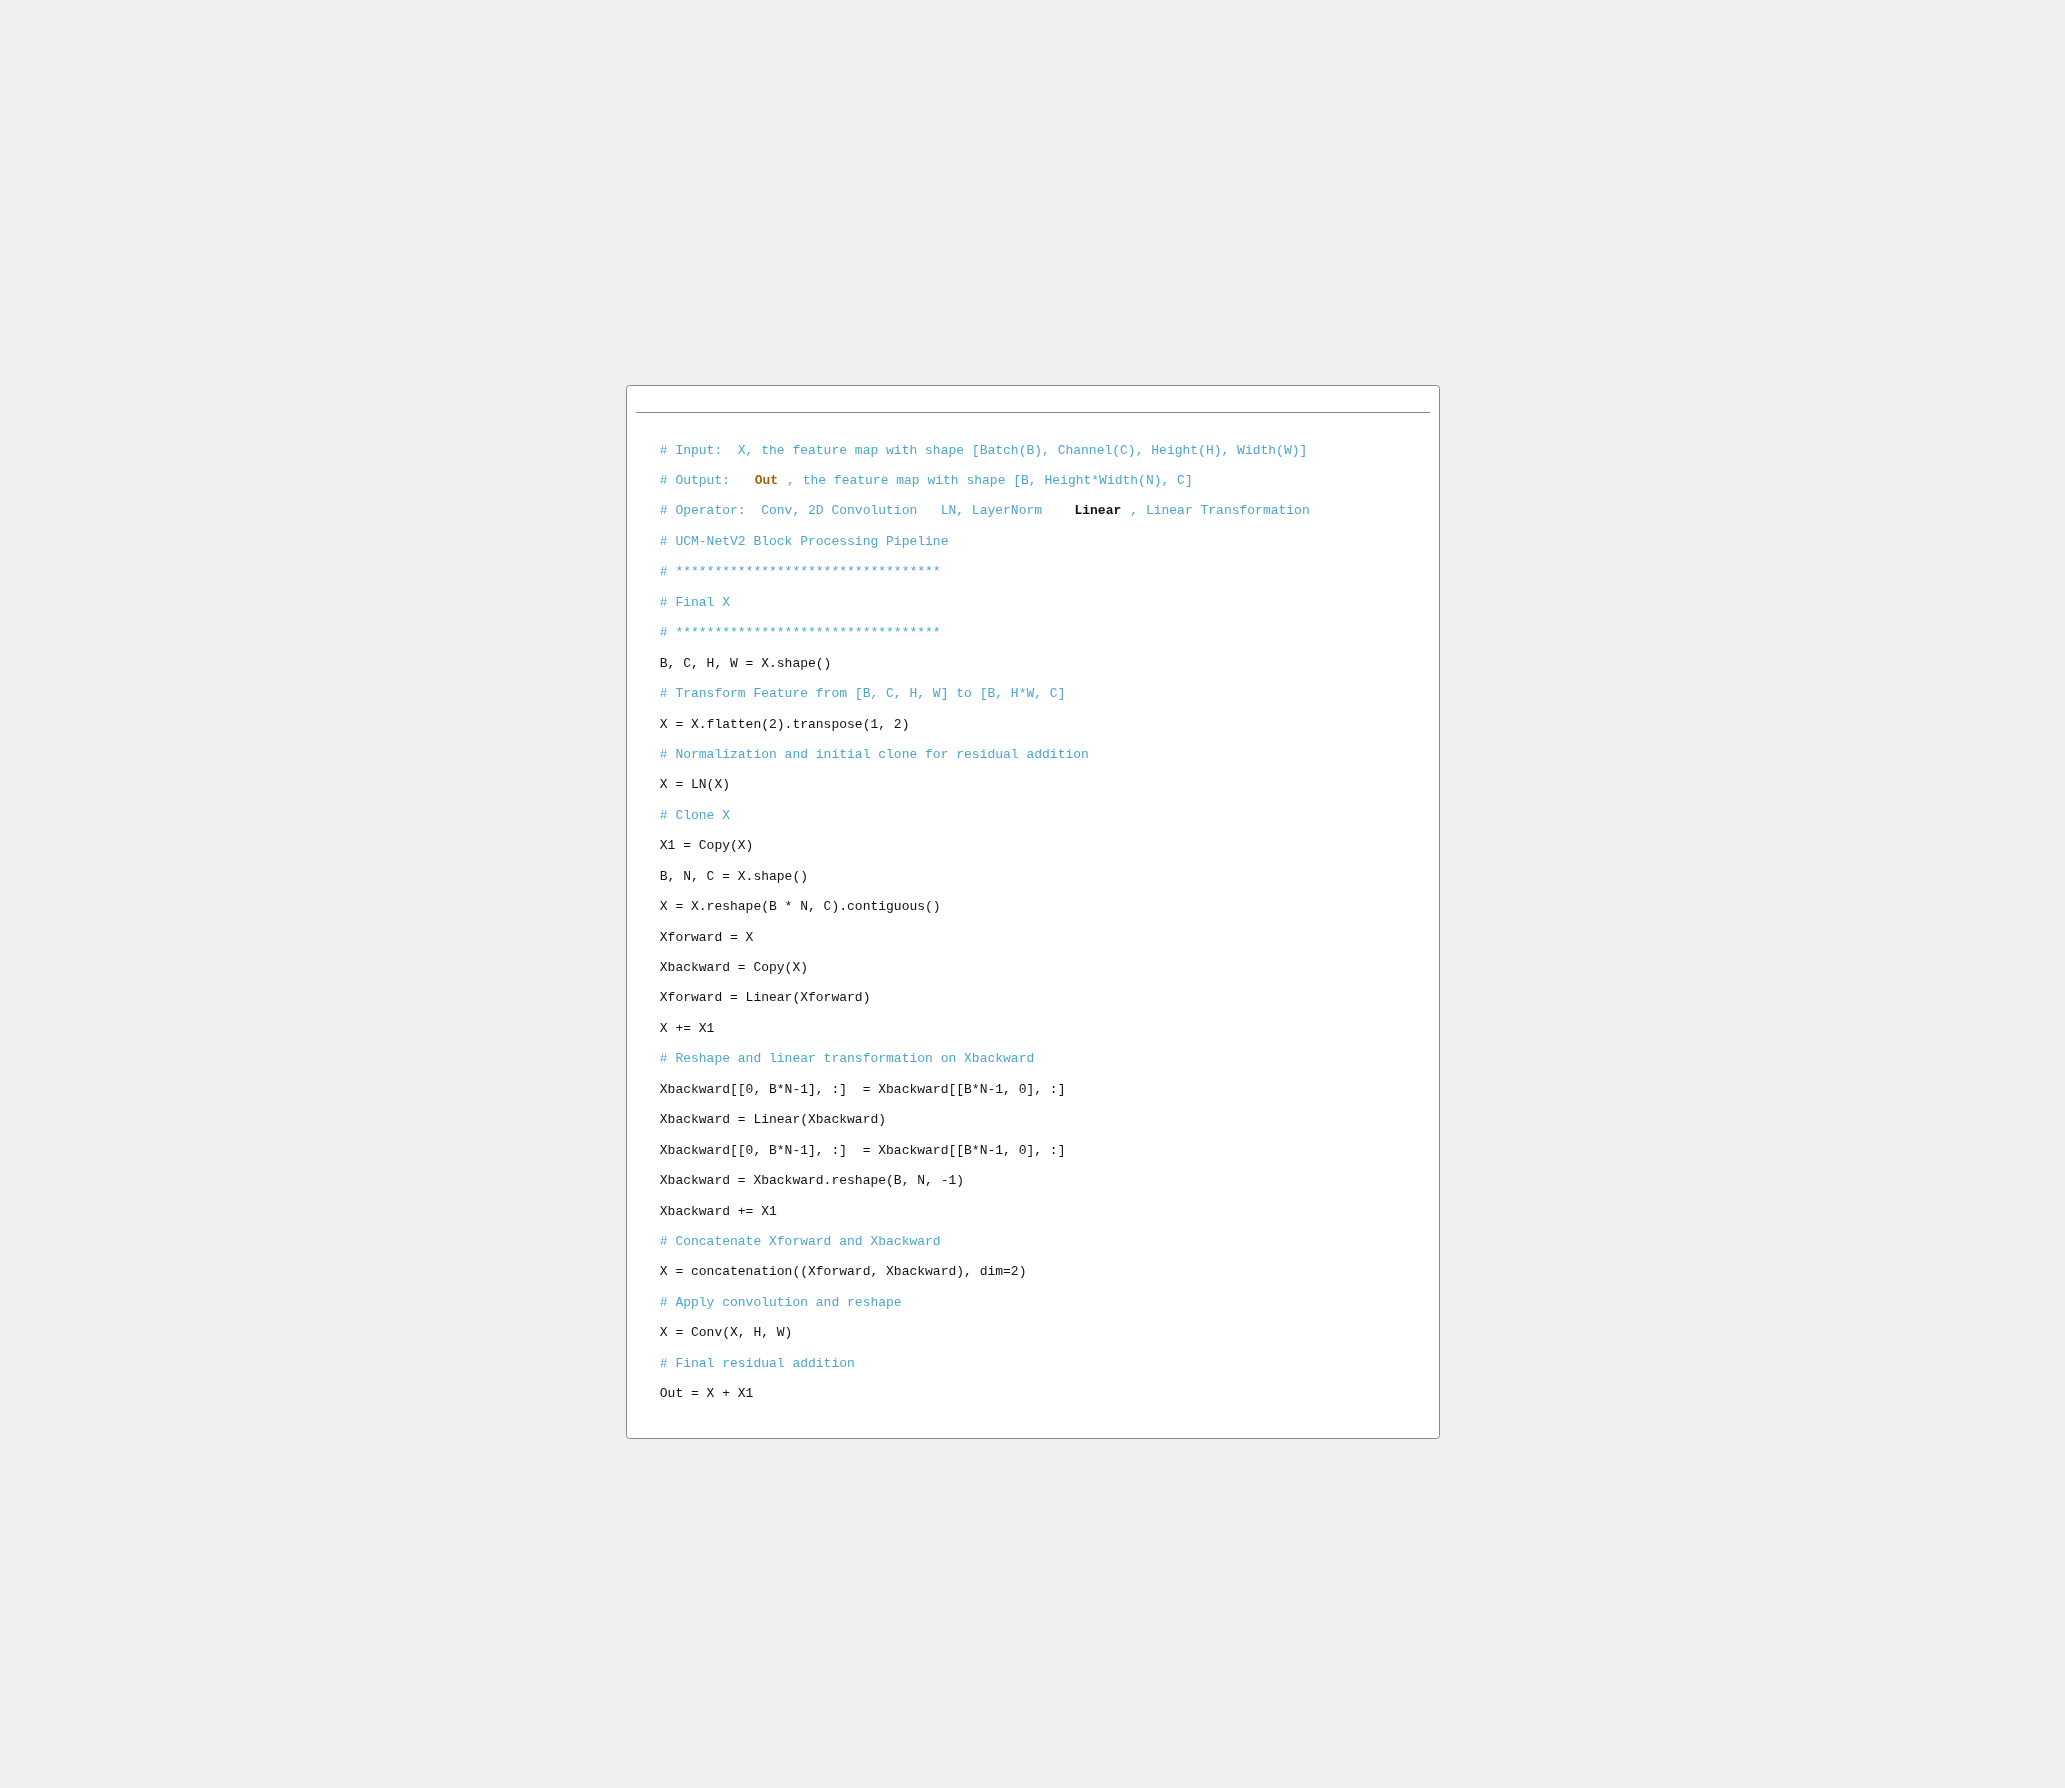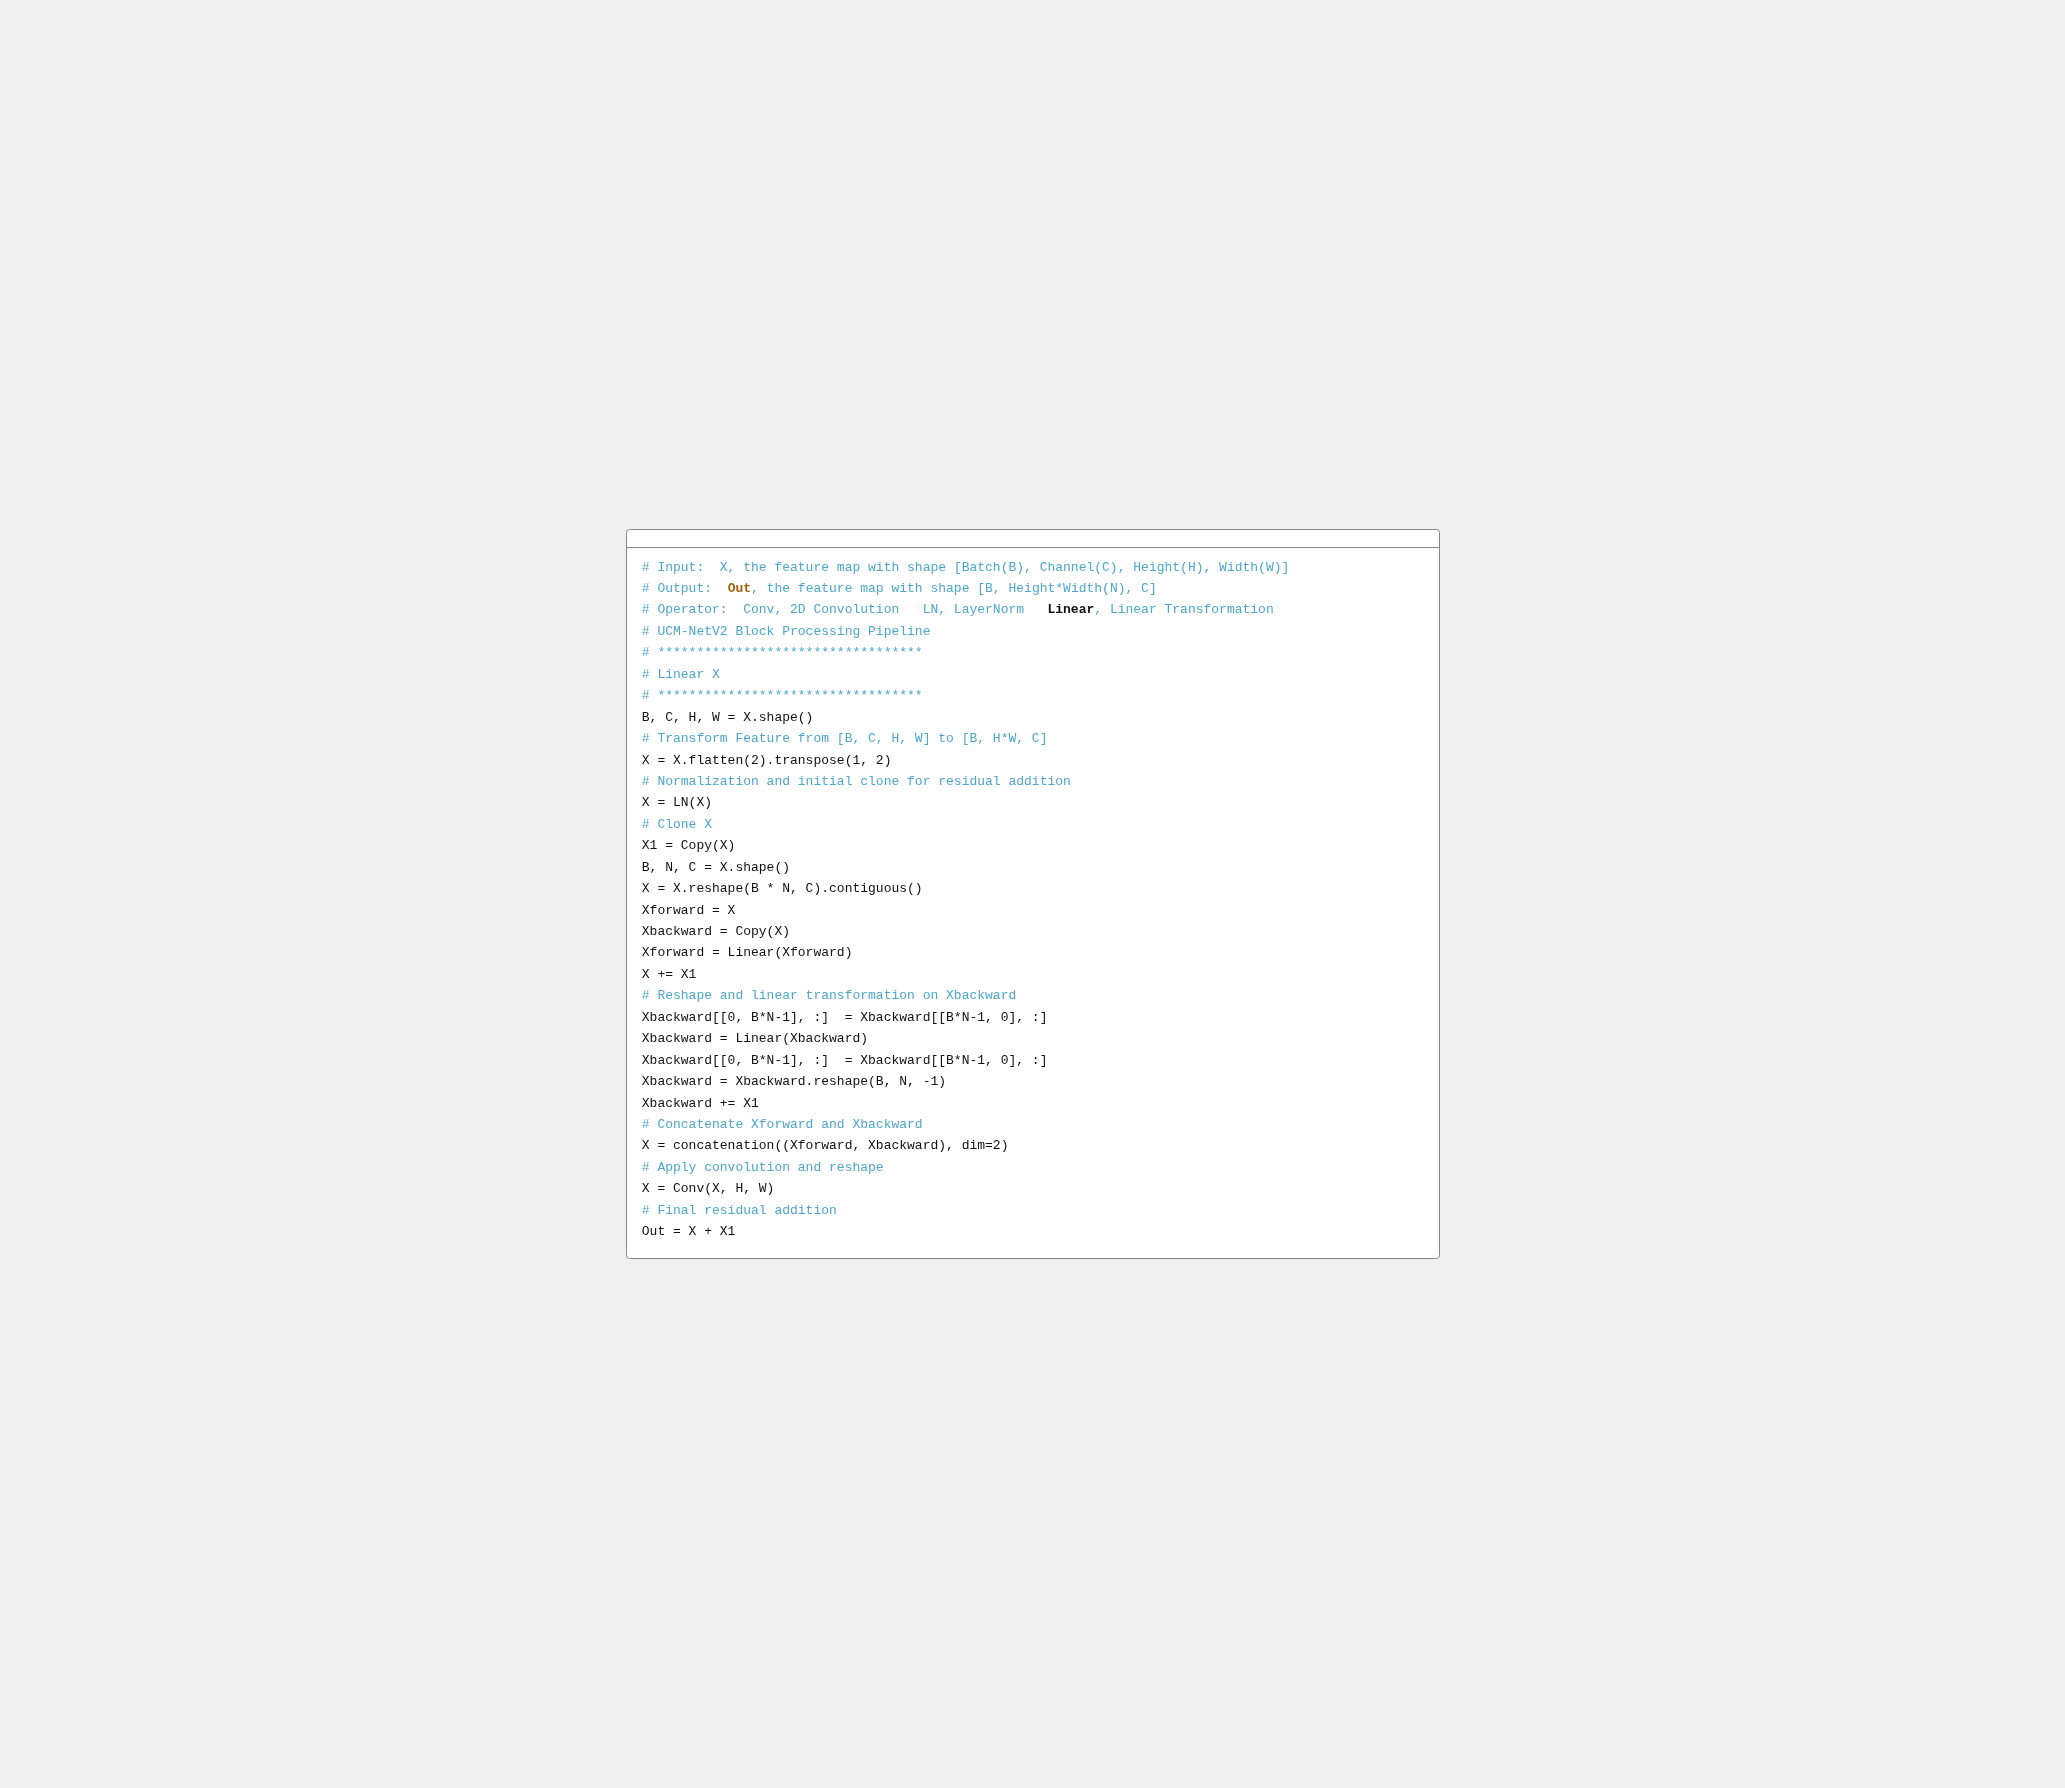--- a/index.html
+++ b/index.html
@@ -1,16 +1,16 @@
 <!DOCTYPE html>
 <html style="font-size:13.6px"><head>
   <meta charset="utf-8">
   <style>
     * {
-      margin: 0;
+      margin: 9px;
       padding: 0;
       box-sizing: border-box;
     }
 
     body {
       background: #f0f0f0;
       display: flex;
       justify-content: center;
       align-items: center;
       min-height: 100vh;
@@ -78,21 +78,21 @@
     <span class="line comment"># Input:  X, the feature map with shape [Batch(B), Channel(C), Height(H), Width(W)]</span>
 
     <span class="line comment"># Output:  <span class="bold">Out</span>, the feature map with shape [B, Height*Width(N), C]</span>
 
     <span class="line comment"># Operator:  Conv, 2D Convolution   LN, LayerNorm   <span class="bold-underline">Linear</span>, Linear Transformation</span>
 
     <span class="line comment"># UCM-NetV2 Block Processing Pipeline</span>
 
     <span class="line comment"># **********************************</span>
 
-    <span class="line comment"># Linear X</span>
+    <span class="line comment"># Final X</span>
 
     <span class="line comment"># **********************************</span>
 
     <span class="line code">B, C, H, W = X.shape()</span>
 
     <span class="line comment"># Transform Feature from [B, C, H, W] to [B, H*W, C]</span>
 
     <span class="line code">X = X.flatten(2).transpose(1, 2)</span>
 
     <span class="line comment"># Normalization and initial clone for residual addition</span>

